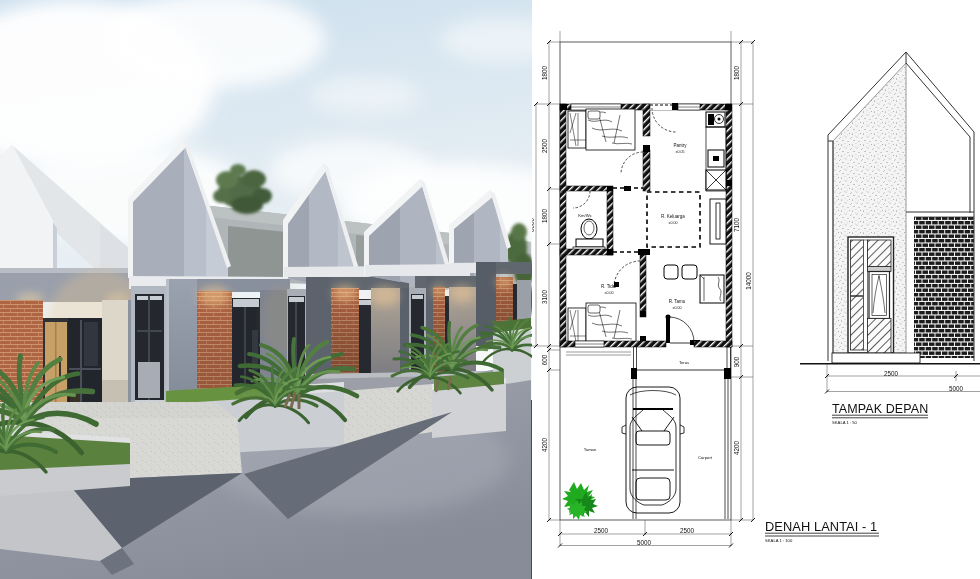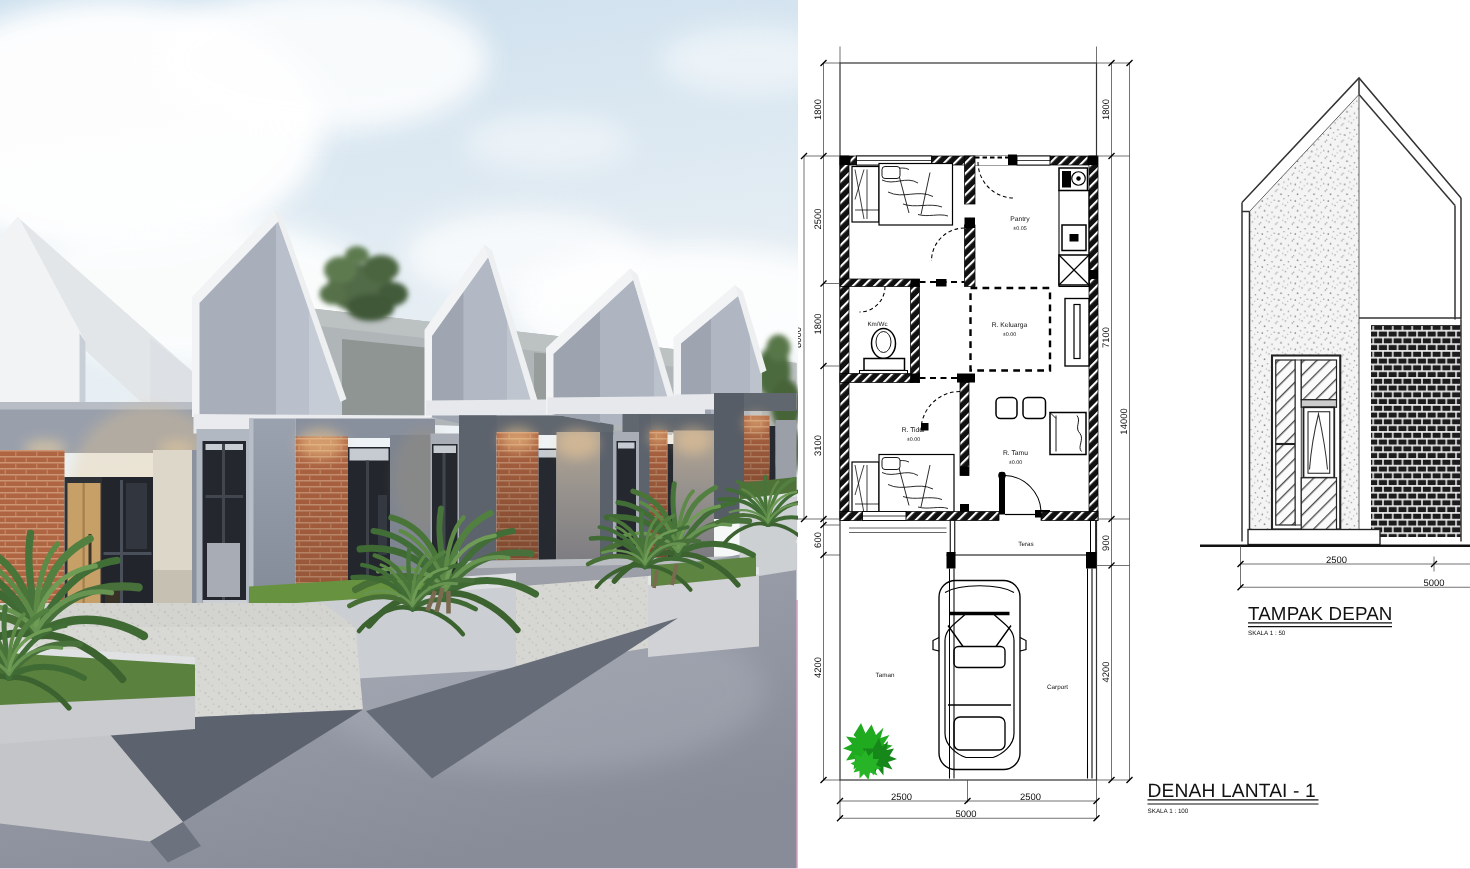--- a/index.html
+++ b/index.html
@@ -1,16 +1,16 @@
 <!DOCTYPE html>
 <html><head>
 <meta charset="utf-8">
 <style>
 html,body{margin:0;padding:0;background:#ffffff;font-family:"Liberation Sans",sans-serif;}
-#page{position:relative;width:980px;height:579px;overflow:hidden;background:#f9a8d4;}
+#page{position:relative;width:980px;height:579px;overflow:hidden;background:#b91c1c;}
 #photo{position:absolute;left:0;top:0;}
 #plan{position:absolute;left:532px;top:0;}
 </style>
 </head>
 <body>
 <div id="page">
 
 <svg id="photo" width="532" height="579" viewBox="0 0 532 579">
 <defs>
 <linearGradient id="skyg" x1="0.1" y1="0" x2="0.3" y2="1">

